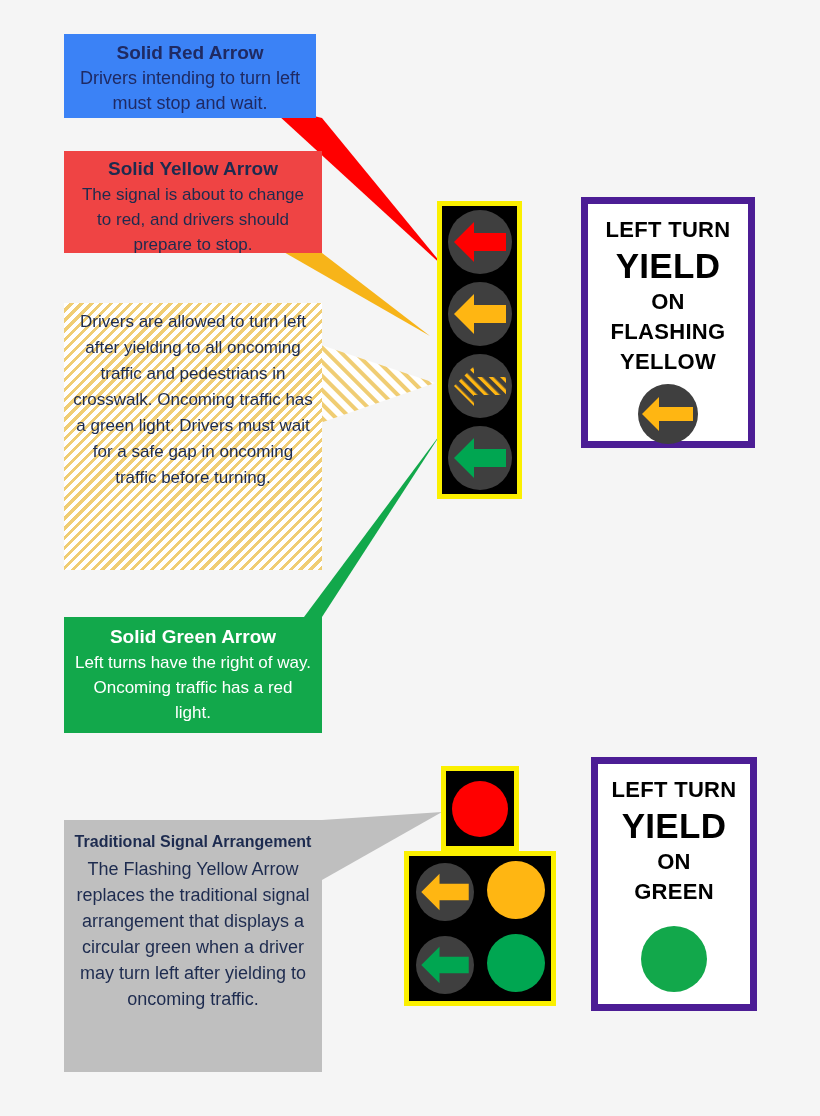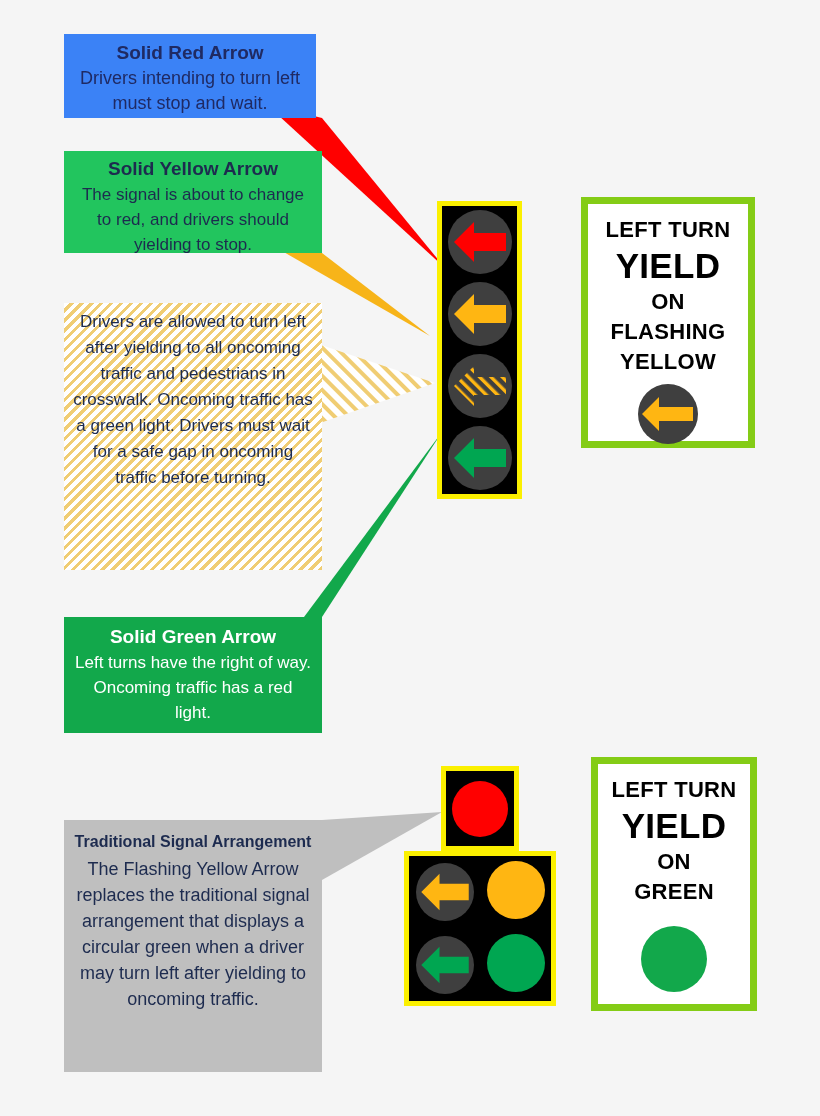--- a/index.html
+++ b/index.html
@@ -50,21 +50,21 @@
     background: #3b82f6;
     color: #1f2a63;
     padding: 6px 8px 0 8px;
   }
   #callout-red .c-title { font-size: 19px; line-height: 26px; }
   #callout-red .c-body  { font-size: 18px; line-height: 25px; }
 
   #callout-yellow {
     left: 64px; top: 151px;
     width: 258px; height: 102px;
-    background: #22c55e;
+    background: #ef4444;
     color: #1d2b4f;
     padding: 5px 10px 0 10px;
   }
   #callout-yellow .c-title { font-size: 19px; line-height: 26px; }
   #callout-yellow .c-body  { font-size: 17px; line-height: 25px; }
 
   #callout-flash {
     left: 64px; top: 303px;
     width: 258px; height: 267px;
     color: #1d2b4f;
@@ -97,21 +97,21 @@
     padding: 8px 6px 0 6px;
   }
   #callout-gray .c-title { font-size: 16px; line-height: 28px; }
   #callout-gray .c-body  { font-size: 18px; line-height: 26px; }
 
   
   .sign {
     position: absolute;
     box-sizing: border-box;
     background: #ffffff;
-    border: 7px solid #84cc16;
+    border: 7px solid #4c1d95;
     z-index: 4;
   }
   .sign-inner {
     box-sizing: border-box;
     width: 100%;
     height: 100%;
     border: 3px solid #ffffff;
     display: flex;
     flex-direction: column;
     align-items: center;
@@ -202,21 +202,21 @@
     <polygon points="322,820 442,812 322,880" fill="#bfbfbf"></polygon>
   </svg>
 
   <div class="callout" id="callout-red">
     <span class="c-title">Solid Red Arrow</span>
     <span class="c-body">Drivers intending to turn left must stop and wait.</span>
   </div>
 
   <div class="callout" id="callout-yellow">
     <span class="c-title">Solid Yellow Arrow</span>
-    <span class="c-body">The signal is about to change to red, and drivers should yielding to stop.</span>
+    <span class="c-body">The signal is about to change to red, and drivers should prepare to stop.</span>
   </div>
 
   <div class="callout" id="callout-flash">
     <span class="c-body">Drivers are allowed to turn left after yielding to all oncoming traffic and pedestrians in crosswalk. Oncoming traffic has a green light. Drivers must wait for a safe gap in oncoming traffic before turning.</span>
   </div>
 
   <div class="callout" id="callout-green">
     <span class="c-title">Solid Green Arrow</span>
     <span class="c-body">Left turns have the right of way. Oncoming traffic has a red light.</span>
   </div>

